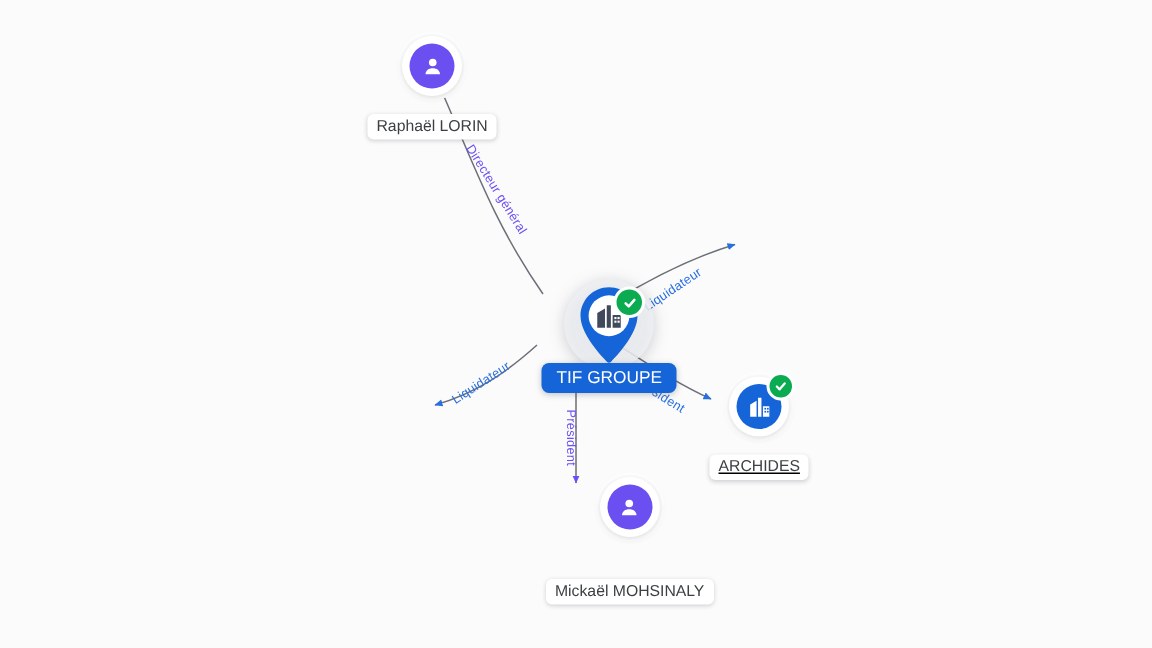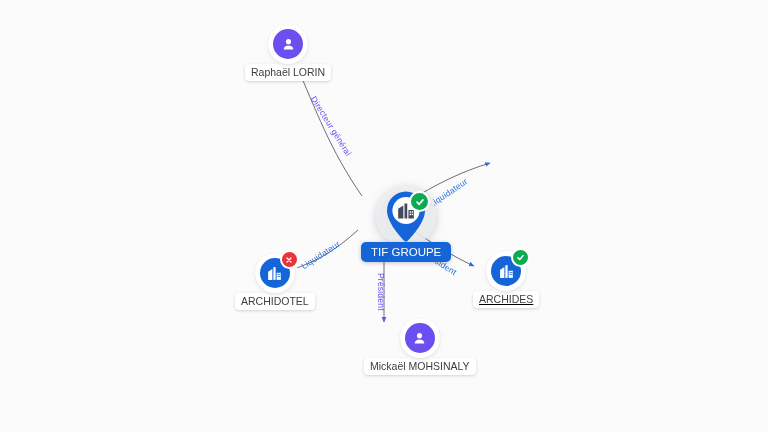--- a/index.html
+++ b/index.html
@@ -35,21 +35,21 @@
     position:absolute;top:-3px;right:-4px;
     width:15px;height:15px;border-radius:50%;
     border:2px solid #ffffff;
     display:flex;align-items:center;justify-content:center;
   }
   .badge.ok{background:#0bab51;}
   .badge.ko{background:#e8323c;}
   .badge svg{display:block;}
 
   .node-label{
-    margin-top:0;
+    margin-top:12px;
     background:#ffffff;
     color:#3c4043;
     font-size:10.5px;
     line-height:13px;
     padding:2px 6px;
     border-radius:4px;
     white-space:nowrap;
     box-shadow:0 1px 3px rgba(60,64,67,.22);
   }
 
@@ -153,53 +153,32 @@
       </div>
       <div class="badge ok">
         <svg width="9" height="9" viewBox="0 0 24 24" stroke="#ffffff" stroke-width="4" stroke-linecap="round" stroke-linejoin="round" fill="none">
           <path d="M5 12.5 L10 17.5 L19 7"></path>
         </svg>
       </div>
     </div>
     <div class="node-label">ARCHIDES</div>
   </div>
 
-  <div class="node" style="left:364px;top:318px;">
+  <div class="node" style="left:364px;top:318px;gap:16px;">
     <div class="halo">
       <div class="disc person">
         <svg width="17" height="17" viewBox="0 0 24 24" fill="#ffffff">
           <circle cx="12" cy="8" r="3.6"></circle>
           <path d="M5.2 19c0-3.6 3.1-5.6 6.8-5.6s6.8 2 6.8 5.6z"></path>
         </svg>
       </div>
     </div>
     <div class="node-label">Mickaël MOHSINALY</div>
   </div>
 
-  <div class="node" style="left:235px;top:253px;">
-    <div class="halo">
-      <div class="disc company">
-        <svg width="17" height="17" viewBox="0 0 24 24" fill="#ffffff">
-          <path d="M3 21V9.4l6-3.6V21z"></path>
-          <path d="M10.4 21V3h3.2v18z"></path>
-          <path d="M15 21V11h6v10z"></path>
-          <rect x="16.4" y="12.6" width="1.6" height="1.6" fill="#1565d8"></rect>
-          <rect x="18.8" y="12.6" width="1.6" height="1.6" fill="#1565d8"></rect>
-          <rect x="16.4" y="15.4" width="1.6" height="1.6" fill="#1565d8"></rect>
-          <rect x="18.8" y="15.4" width="1.6" height="1.6" fill="#1565d8"></rect>
-        </svg>
-      </div>
-      <div class="badge ko">
-        <svg width="8" height="8" viewBox="0 0 24 24" stroke="#ffffff" stroke-width="4" stroke-linecap="round" fill="none">
-          <path d="M6 6 L18 18 M18 6 L6 18"></path>
-        </svg>
-      </div>
-    </div>
-    <div class="node-label">ARCHIDOTEL</div>
-  </div>
 
   <div class="pin-node" style="left:361px;top:190px;">
     <div class="pin-wrap">
       <div class="pin-glow"></div>
       <svg width="46" height="56" viewBox="0 0 46 56" style="position:relative;z-index:2;">
         <path d="M23 1.5C12.5 1.5 4 10 4 20.5c0 12.5 14.6 27.5 17.6 30.6a2 2 0 0 0 2.8 0C27.4 48 42 33 42 20.5 42 10 33.5 1.5 23 1.5z" fill="#1565d8"></path>
         <circle cx="23" cy="20.5" r="13.6" fill="#ffffff"></circle>
       </svg>
       <span style="position:absolute;left:13px;top:11px;z-index:3;">
         <svg width="20" height="20" viewBox="0 0 24 24" fill="#414a5c">

